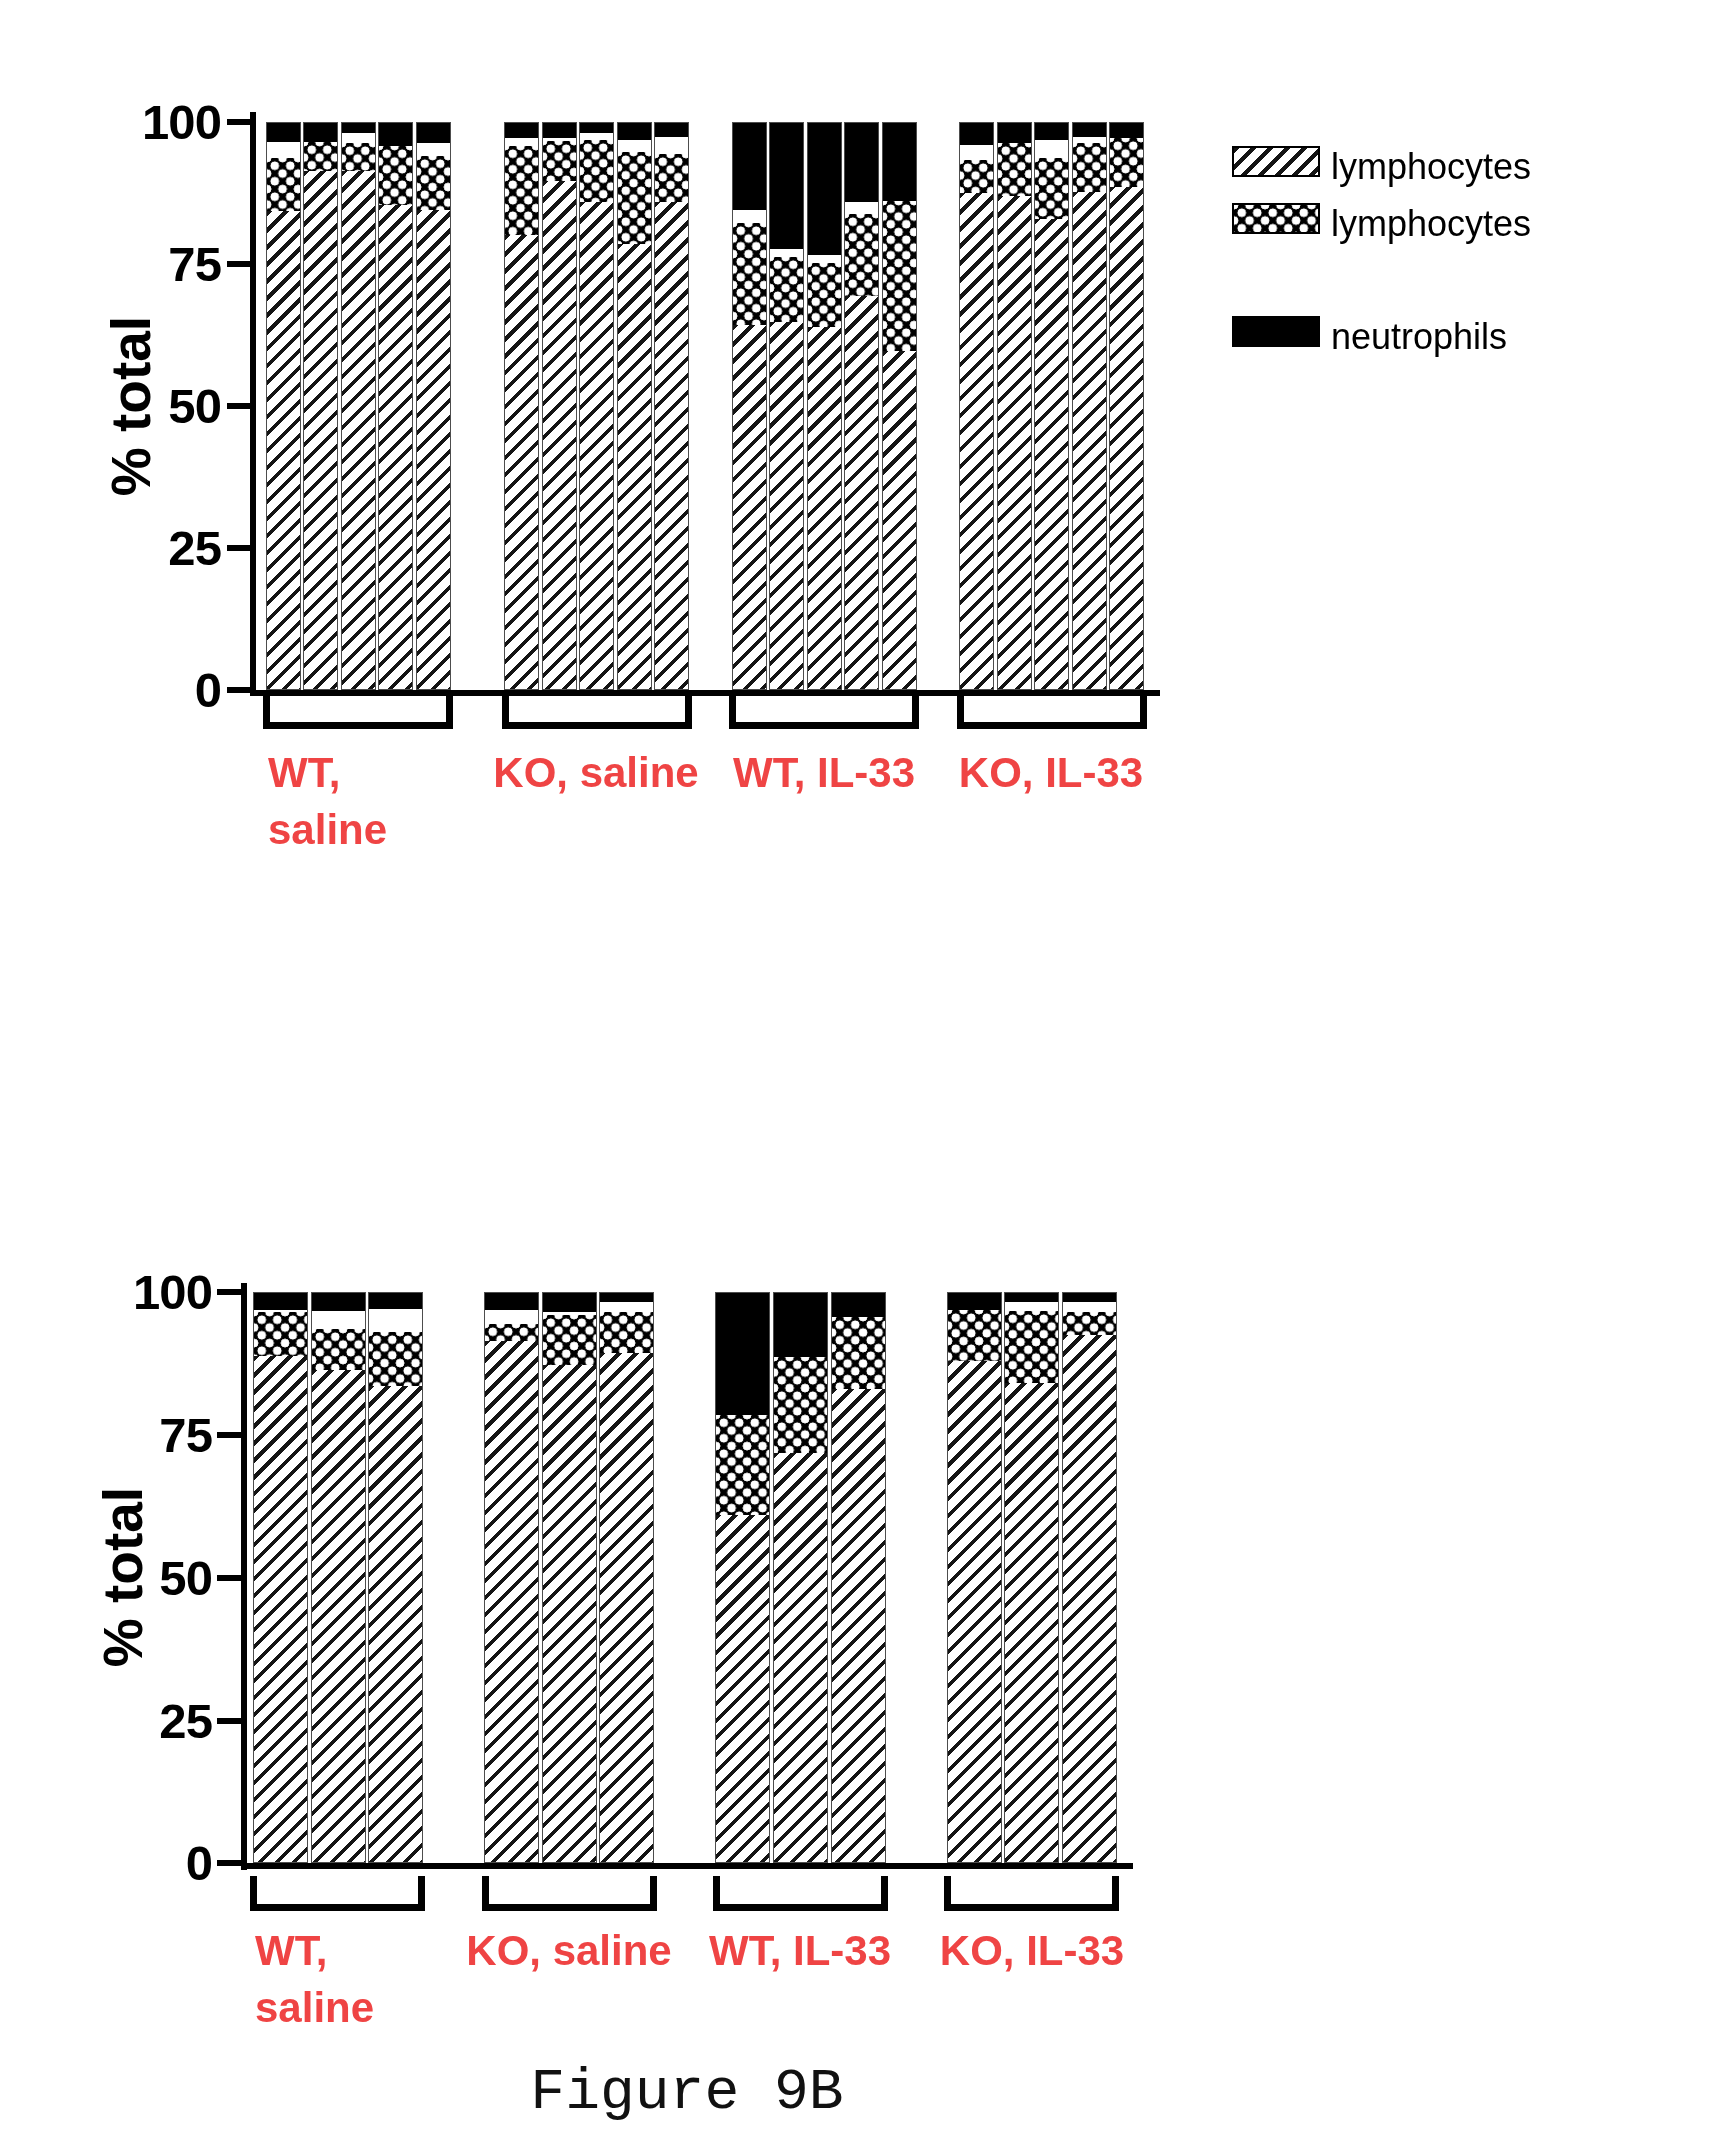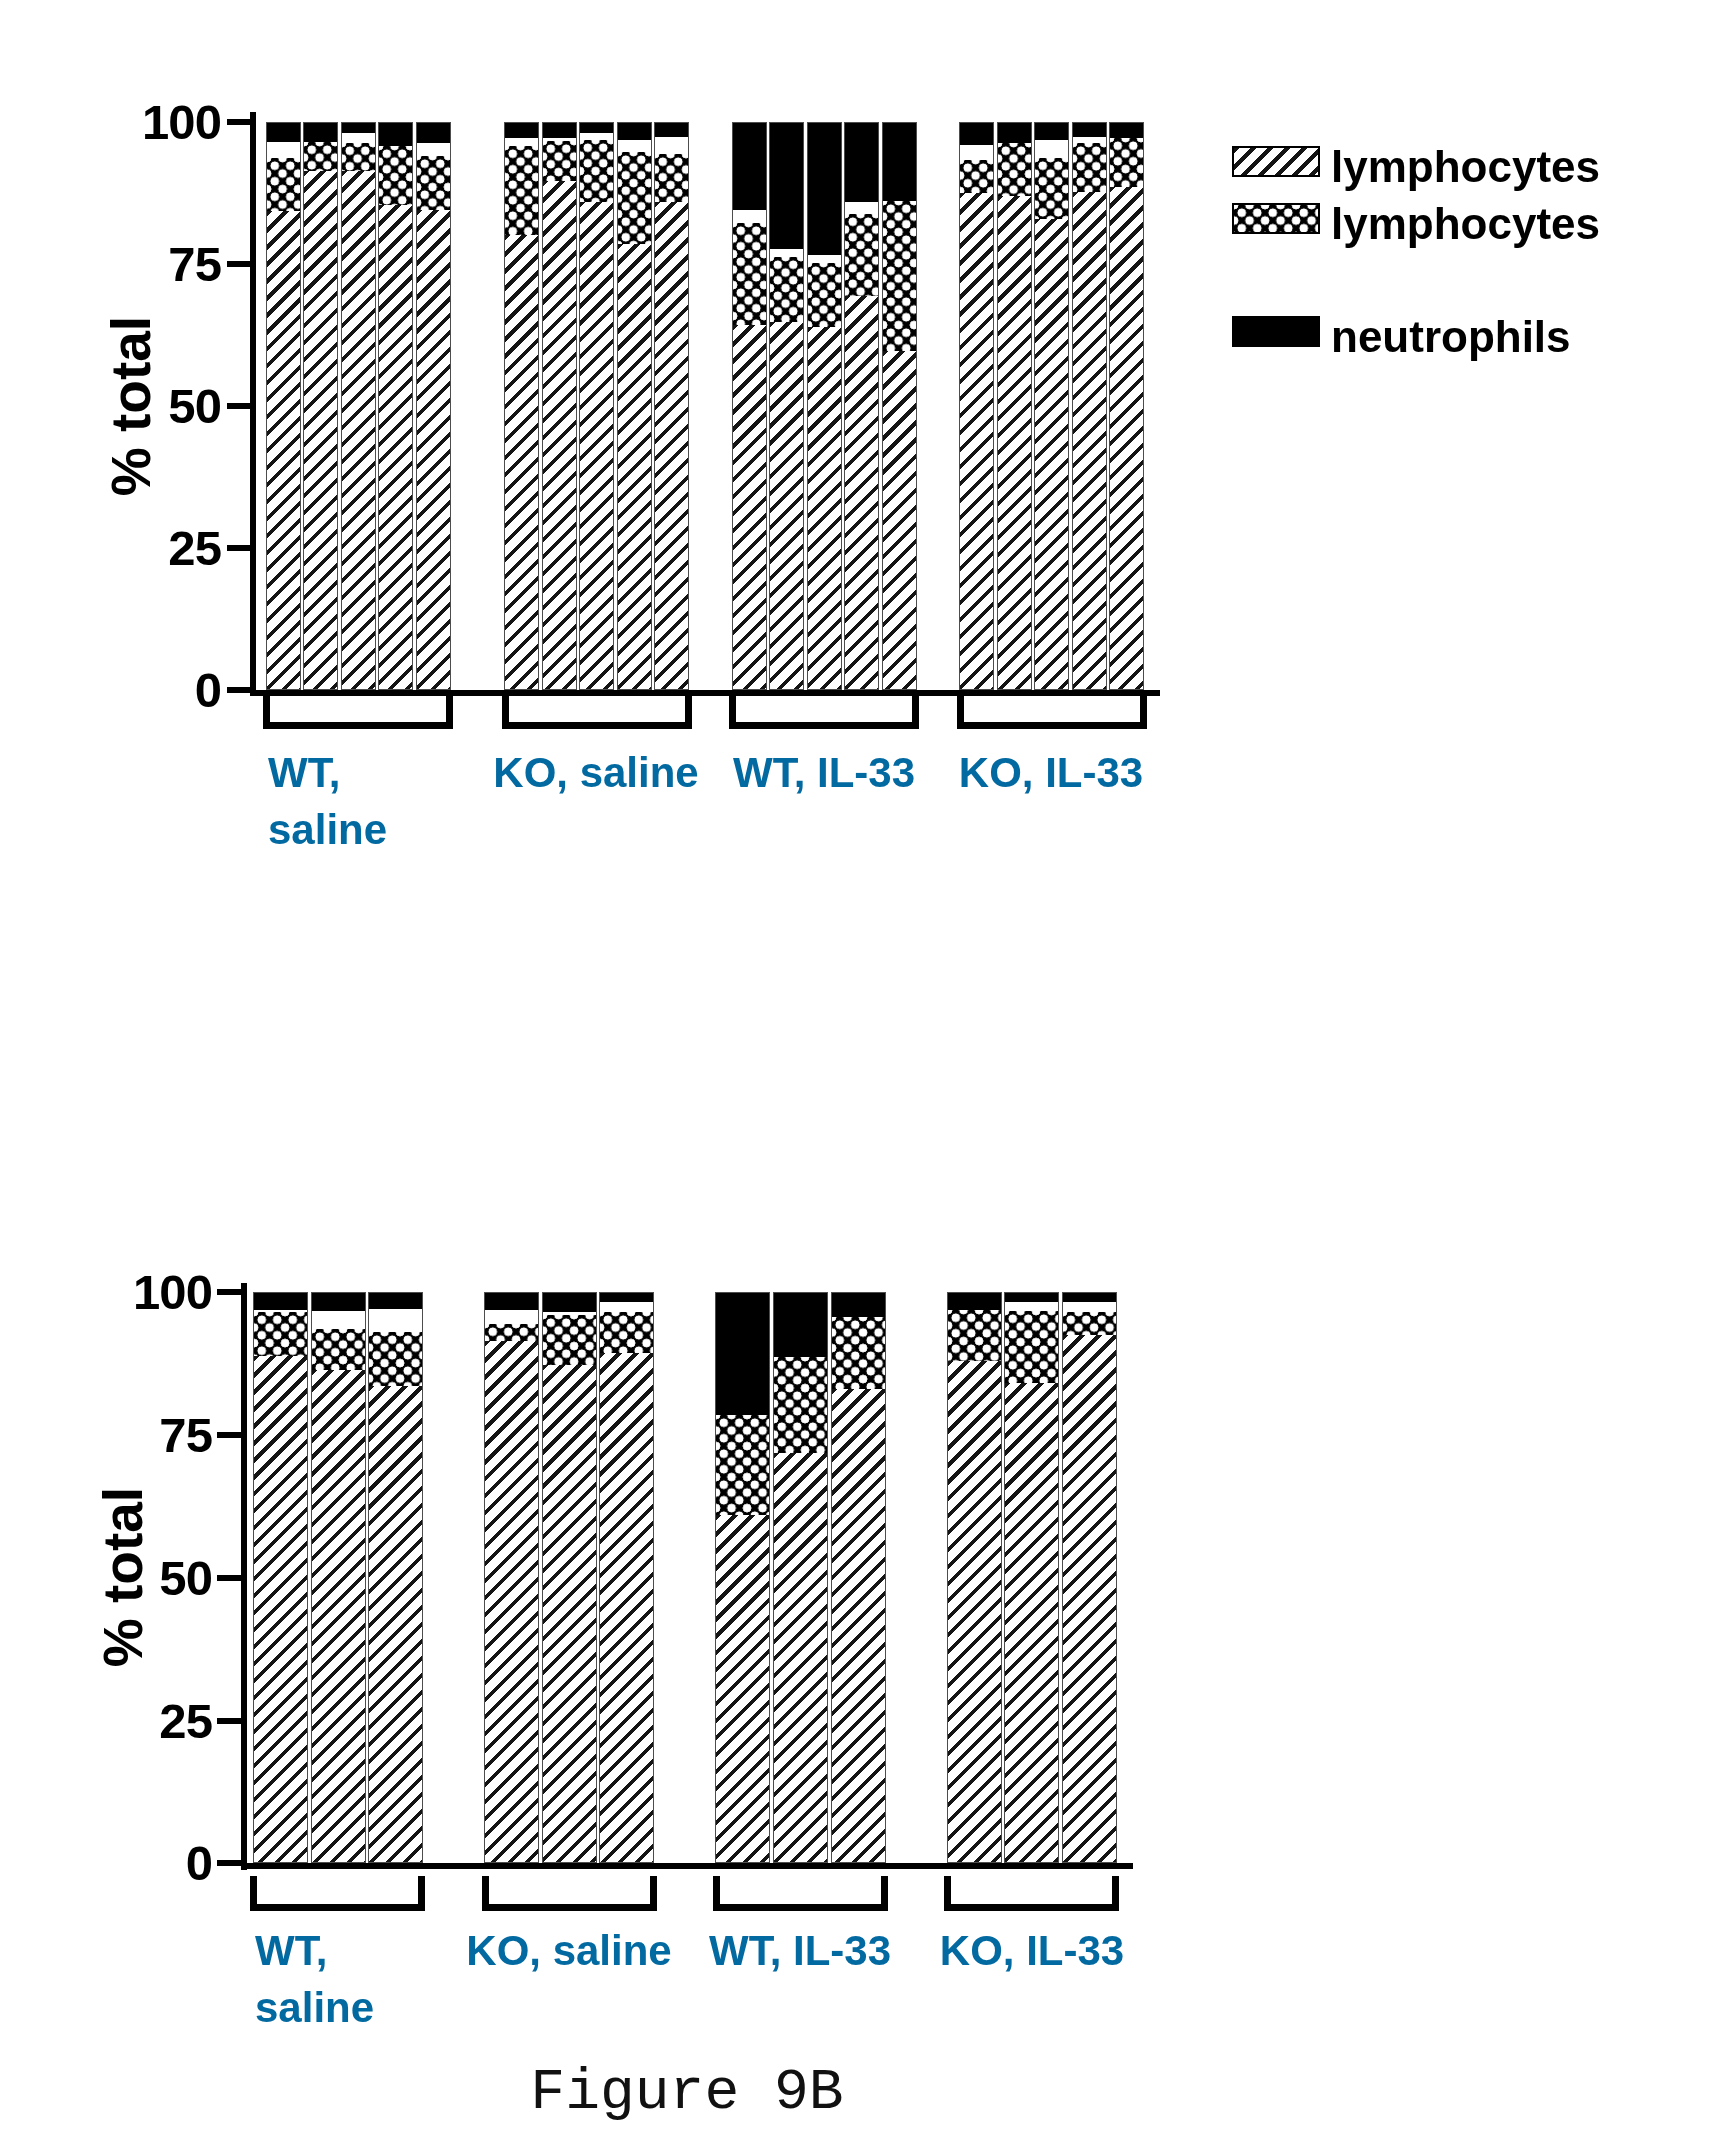--- a/index.html
+++ b/index.html
@@ -39,26 +39,26 @@
     background-position:0 0,7.8px 7.8px;
   }
   .seg-monocytes{background:#fff;}
   .seg-eosinophils{background:#000;}
   .bracket{
     position:absolute;box-sizing:border-box;
     border-left:7.3px solid #000;border-right:7.3px solid #000;border-bottom:7.3px solid #000;
   }
   .group-label{
     position:absolute;font-weight:bold;font-size:42px;line-height:1.35;
-    white-space:pre-line;color:#0369a1;
+    white-space:pre-line;color:#ef4444;
   }
   .legend{position:absolute;}
   .legend-row{position:absolute;width:420px;height:57px;}
   .legend-swatch{position:absolute;left:0;top:9.1px;width:88px;height:31px;box-sizing:border-box;border:2.7px solid #000;}
-  .legend-label{position:absolute;left:99px;top:3.7px;font-weight:bold;font-size:44px;line-height:51px;text-align:center;}
+  .legend-label{position:absolute;left:99px;top:3.7px;font-weight:normal;font-size:36px;line-height:51px;text-align:center;}
 </style>
 </head>
 <body>
 
 <div id="page">
 
   <div class="ylabel" id="yl-a" style="left:99px;top:406px;">% total</div>
 
   <div class="ylabel" id="yl-b" style="left:91px;top:1577px;">% total</div>
 

